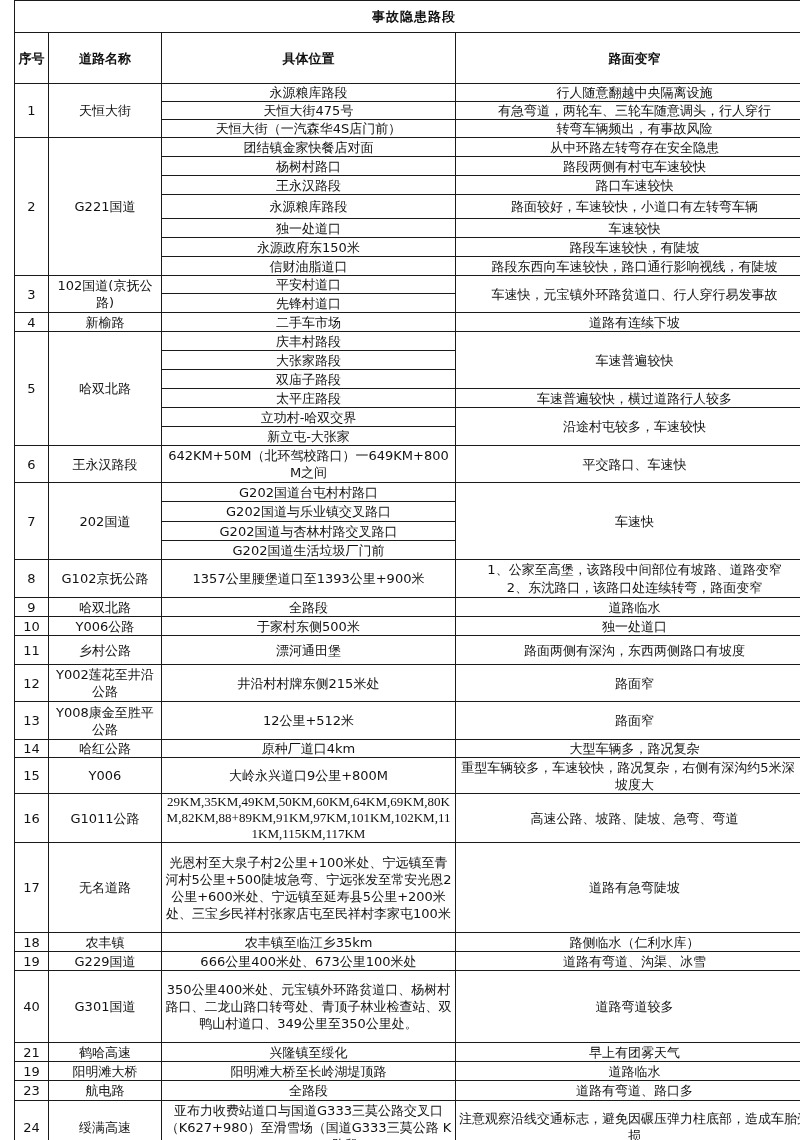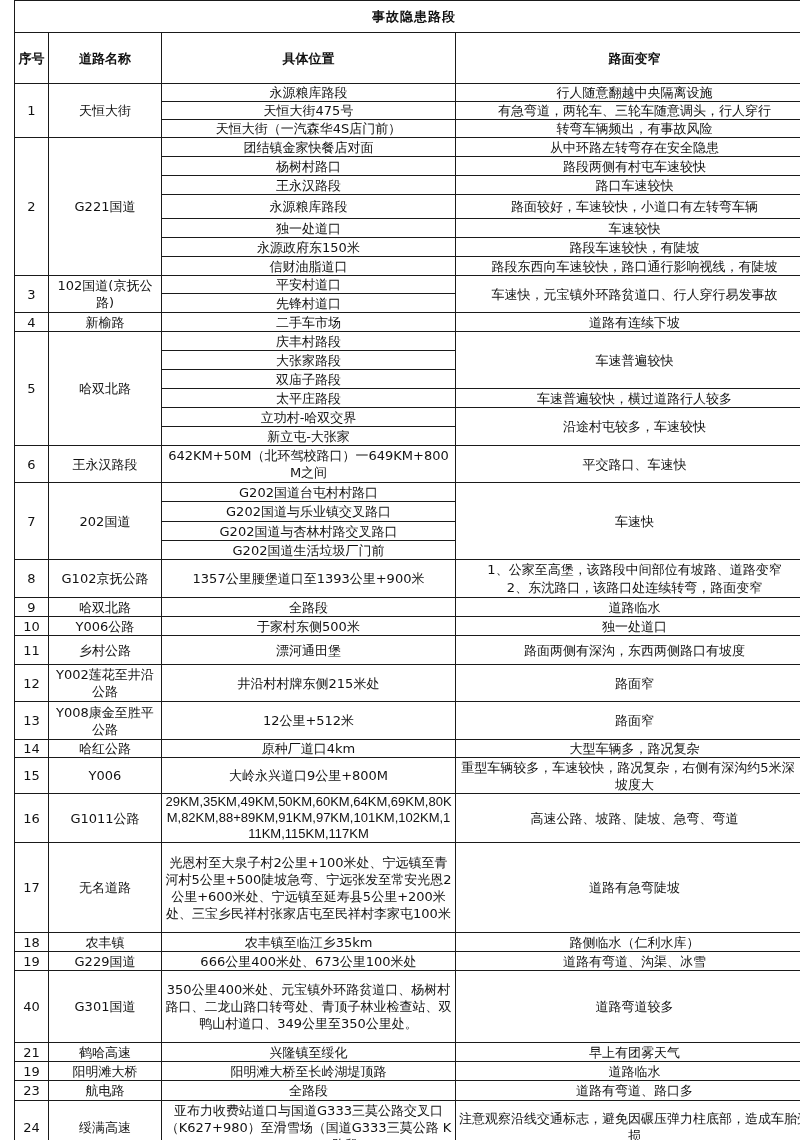--- a/index.html
+++ b/index.html
@@ -5,21 +5,21 @@
     html, body { margin: 0; padding: 0; background: #ffffff; }
     body { width: 800px; height: 1140px; overflow: hidden; font-family: "DejaVu Sans", "Liberation Sans", sans-serif; color: #111; }
     #sheet { position: relative; width: 800px; height: 1140px; }
     table.t { border-collapse: collapse; table-layout: fixed; width: 799px; position: absolute; left: 14px; top: 0; }
     table.t td { border: 1px solid #1a1a1a; text-align: center; vertical-align: middle; padding: 0 2px; overflow: hidden; font-size: 13px; line-height: 17px; white-space: normal; word-break: break-all; }
     td.title { font-family: "DejaVu Serif", "Liberation Serif", serif; font-size: 22px; font-weight: bold; letter-spacing: 1px; height: 30px; }
     td.hdr { font-family: "DejaVu Serif", "Liberation Serif", serif; font-size: 18px; font-weight: bold; }
     td.hdr-no { font-size: 18px; line-height: 22px; margin-top: 48px; }
     td.no { font-size: 13px; }
     td.left-tight { font-size: 12.5px; line-height: 16.5px; }
-    .mono { font-family: Liberation Sans, sans-serif; font-size: 12px; }
+    .mono { font-family: Liberation Serif, serif; font-size: 12px; }
   </style>
 </head>
 <body>
 
 <div id="sheet">
 <table class="t">
   <colgroup>
     <col style="width:34px">
     <col style="width:113px">
     <col style="width:294px">

